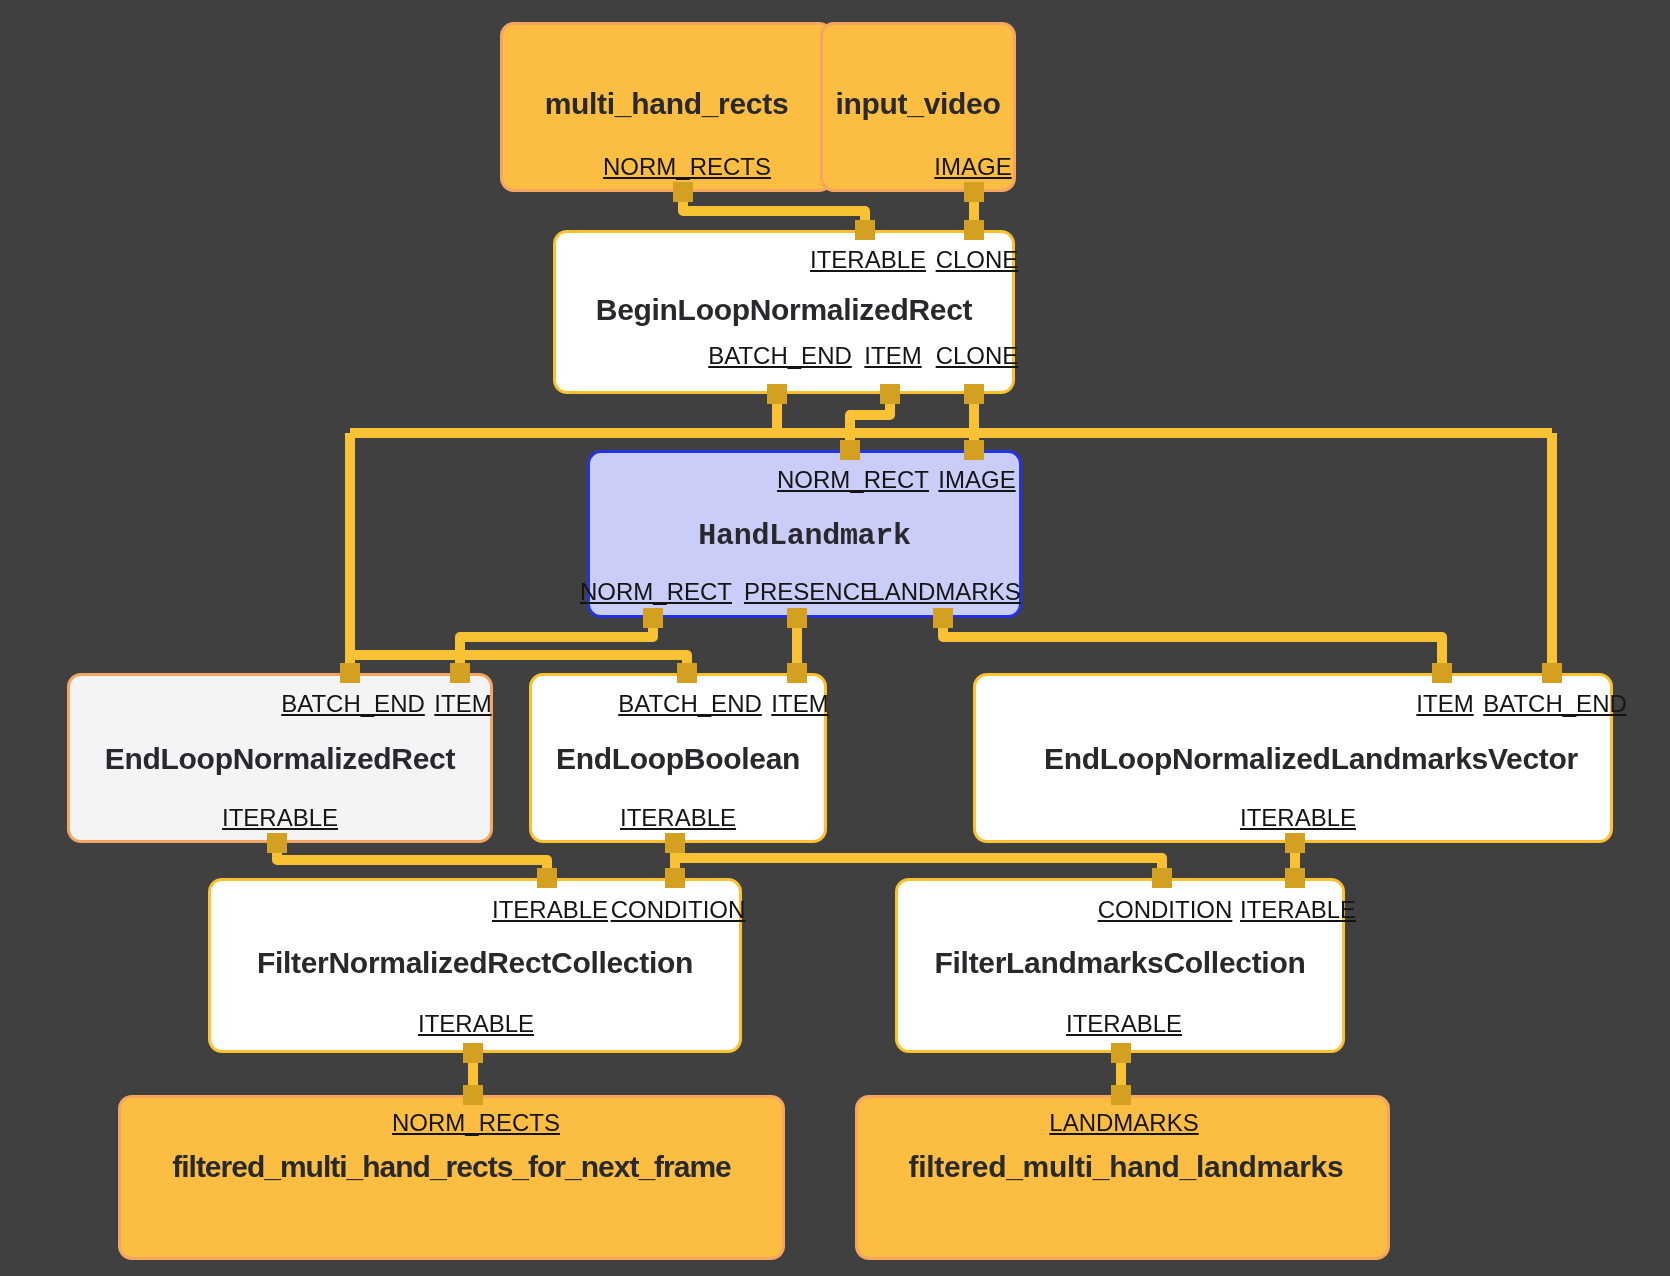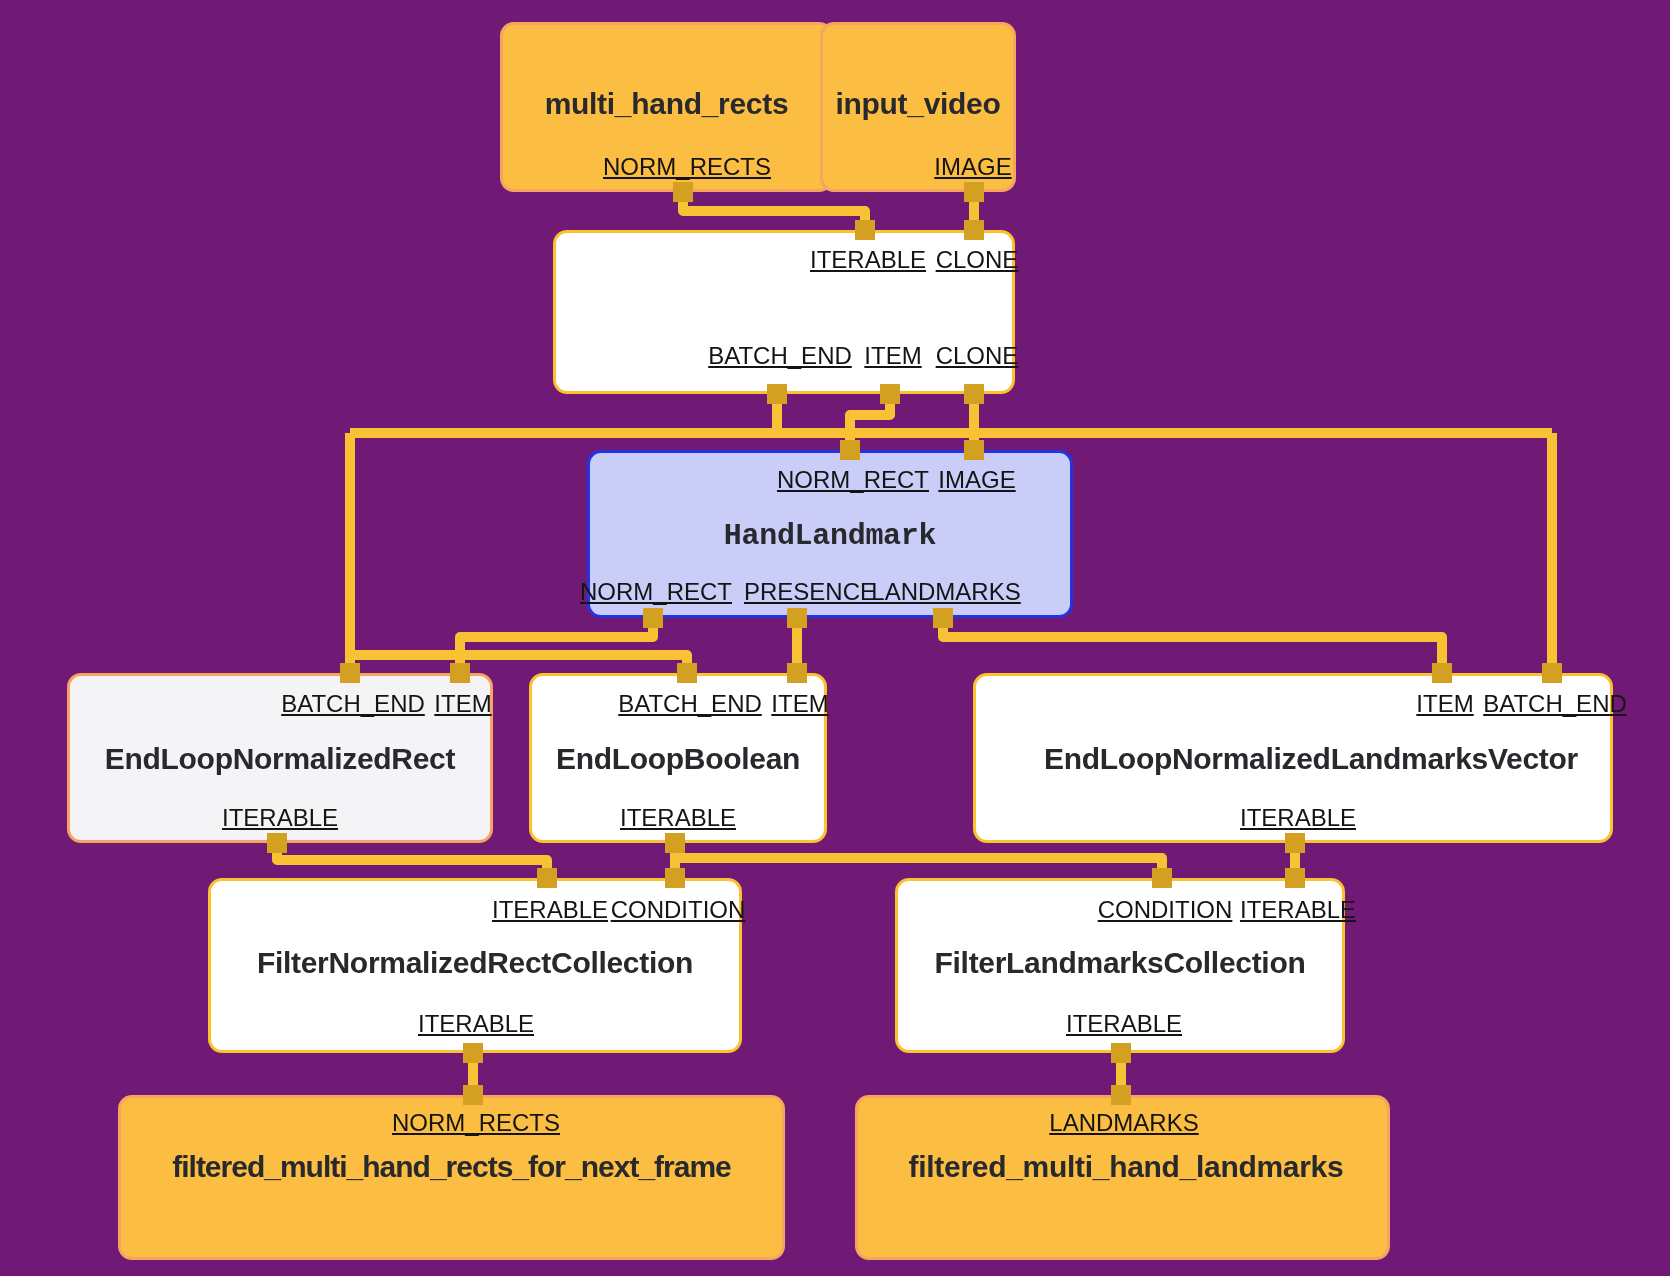--- a/index.html
+++ b/index.html
@@ -1,19 +1,19 @@
 <!DOCTYPE html>
 <html><head>
 <meta charset="utf-8">
 <style>
   html,body{margin:0;padding:0;background:#ffffff;}
   #canvas{
     position:relative;
     width:1670px;height:1276px;
-    background:#701a75;
+    background:#404040;
     font-family:"Liberation Sans", sans-serif;
     overflow:hidden;
   }
   #wires{position:absolute;left:0;top:0;z-index:3;pointer-events:none;}
   .node{
     position:absolute;
     box-sizing:border-box;
     border-radius:14px;
     z-index:2;
   }
@@ -116,26 +116,27 @@
   </div>
 
   <div class="node node-terminal" style="left:820px;top:22px;width:196px;height:170px;">
     <div class="node-title" style="top:62px;">input_video</div>
     <span class="port-label" style="left:150px;top:128px;">IMAGE</span>
   </div>
 
   <div class="node node-calculator" style="left:553px;top:230px;width:462px;height:164px;">
     <span class="port-label" style="left:312px;top:13px;">ITERABLE</span>
     <span class="port-label" style="left:421px;top:13px;">CLONE</span>
+    <div class="node-title" style="top:60px;">BeginLoopNormalizedRect</div>
     <span class="port-label" style="left:224px;top:109px;">BATCH_END</span>
     <span class="port-label" style="left:337px;top:109px;">ITEM</span>
     <span class="port-label" style="left:421px;top:109px;">CLONE</span>
   </div>
 
-  <div class="node node-highlight" style="left:587px;top:450px;width:486px;height:168px;">
+  <div class="node node-highlight" style="left:587px;top:450px;width:435px;height:168px;">
     <span class="port-label" style="left:263px;top:13px;">NORM_RECT</span>
     <span class="port-label" style="left:387px;top:13px;">IMAGE</span>
     <div class="node-title" style="top:66px;font-family:Liberation Mono, monospace;">HandLandmark</div>
     <span class="port-label" style="left:66px;top:125px;">NORM_RECT</span>
     <span class="port-label" style="left:220px;top:125px;">PRESENCE</span>
     <span class="port-label" style="left:356px;top:125px;">LANDMARKS</span>
   </div>
 
   <div class="node node-selected" style="left:67px;top:673px;width:426px;height:170px;">
     <span class="port-label" style="left:283px;top:14px;">BATCH_END</span>

